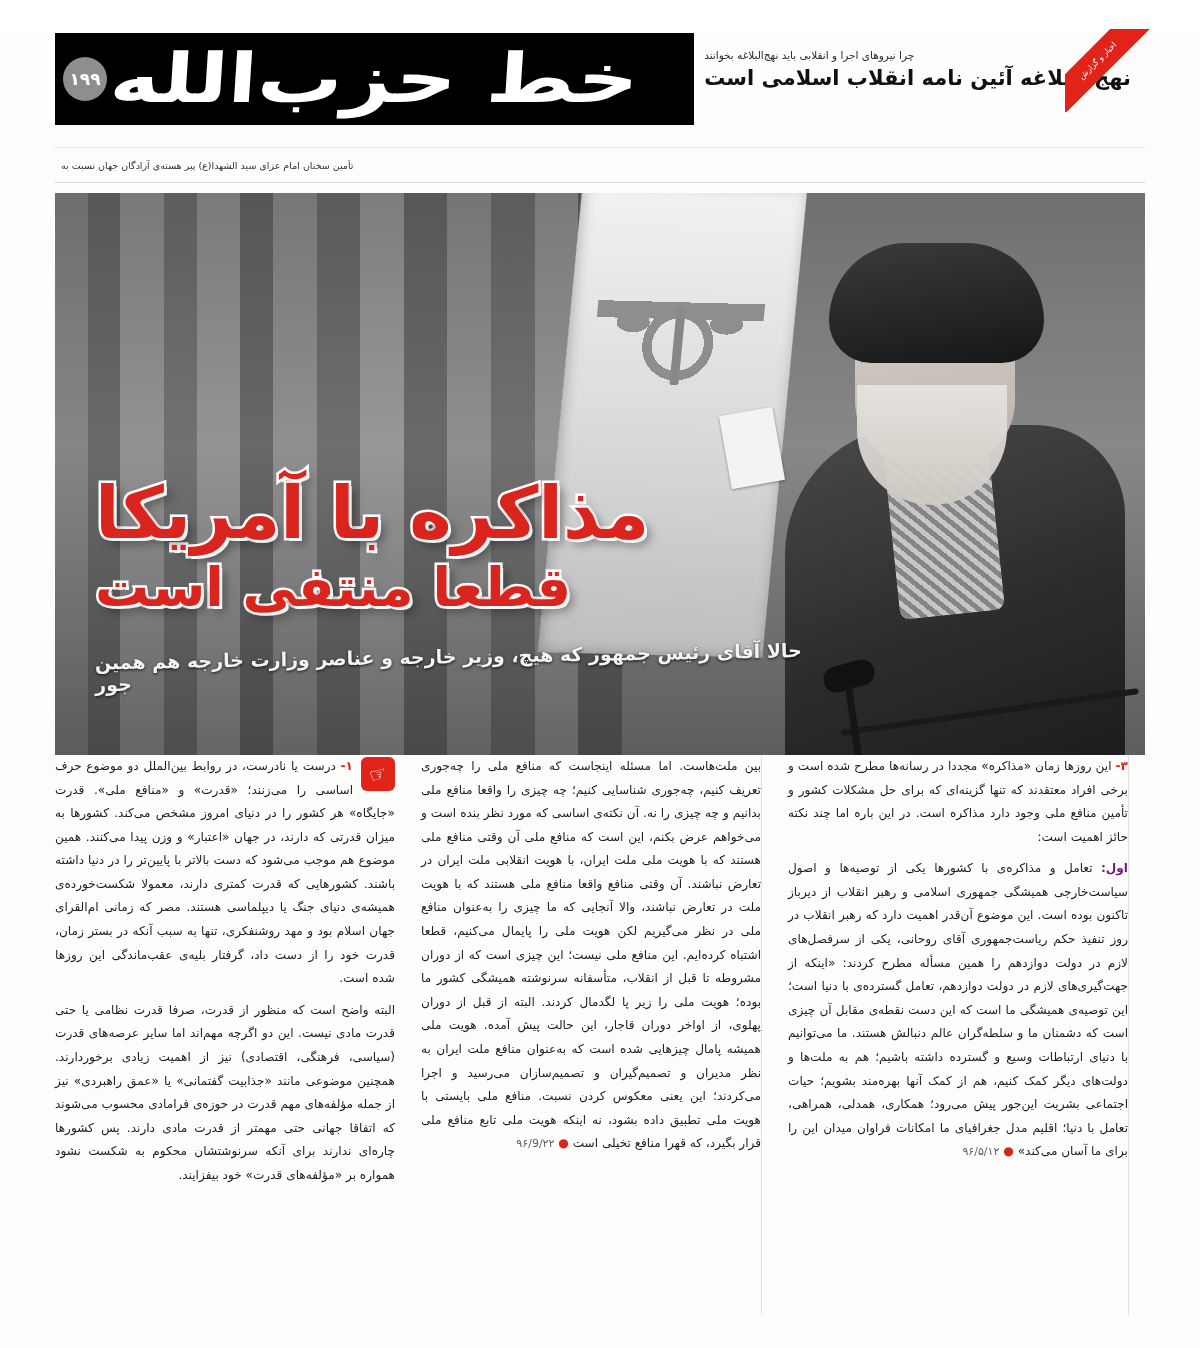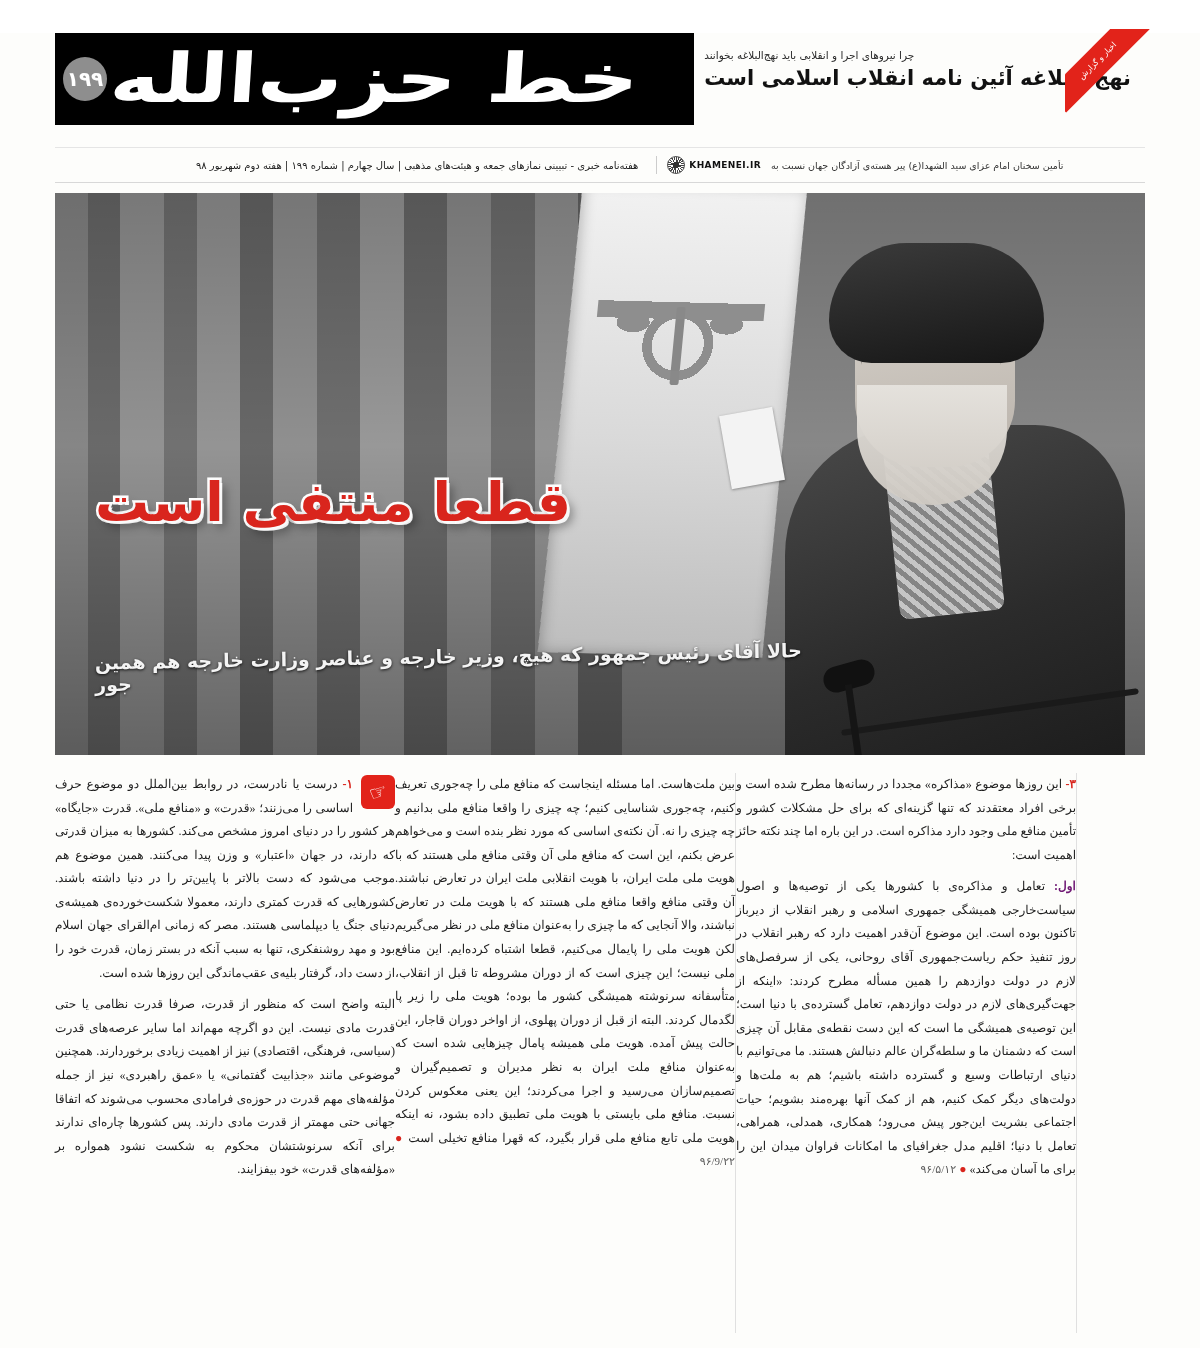--- a/index.html
+++ b/index.html
@@ -50,21 +50,21 @@
     line-height:1;
   }
   .issue-badge{
     position:absolute;
     left:8px;top:50%;
     transform:translateY(-50%);
     width:44px;height:44px;
     border-radius:50%;
     background:#8e8e8e;
     color:#fff;
-    font-size:20px;
+    font-size:17px;
     display:flex;align-items:center;justify-content:center;
     font-weight:700;
     z-index:3;
   }
 
   
   .header-left{
     flex:1;
     position:relative;
     padding:4px 14px 0 10px;
@@ -345,23 +345,22 @@
     font-size:19px;
     font-weight:700;
     text-shadow:0 1px 3px rgba(0,0,0,.85);
     transform:rotate(-1deg);
   }
 
   
   .cols{
     display:flex;
     flex-direction:row-reverse;
-    margin-top:18px;
+    gap:26px;
     height:560px;
-    font-family:Liberation Serif, serif;
   }
   .col{
     width:340px;
     direction:rtl;
     text-align:justify;
     font-size:12.1px;
     line-height:1.95;
     color:#1d1d1d;
     position:relative;
   }
@@ -410,27 +409,20 @@
         <div class="band">
           <span>اخبار و گزارش</span>
         </div>
       </div>
       <div class="kicker">چرا نیروهای اجرا و انقلابی باید نهج‌البلاغه بخوانند</div>
       <div class="hl-small">نهج البلاغه آئین نامه انقلاب اسلامی است</div>
     </div>
   </div>
 
   <div class="subbar">
-    <div class="subbar-right">
-      <div class="issue-line">هفته‌نامه خبری - تبیینی نمازهای جمعه و هیئت‌های مذهبی | سال چهارم | شماره ۱۹۹ | هفته دوم شهریور ۹۸</div>
-      <div class="kh-logo">
-        <div class="kh-mark"></div>
-        <div class="kh-text">KHAMENEI.IR</div>
-      </div>
-    </div>
     <div class="subbar-left">تأمین سخنان امام عزای سید الشهدا(ع) پیر هسته‌ی آزادگان جهان نسبت به</div>
   </div>
 
   <div class="hero">
     <div class="hero-photo"></div>
     <div class="curtain-shade"></div>
 
     <div class="flag">
       <div class="flag-sword"></div>
     </div>
@@ -443,20 +435,21 @@
       <div class="fig-glass"></div>
       <div class="fig-turban"></div>
       <div class="paper-card"></div>
       <div class="mic-head"></div>
       <div class="mic-stand">
         <div class="mic-pole"></div>
       </div>
     </div>
 
     <div class="hero-title">
+      <span class="l1">مذاکره با آمریکا</span>
       <span class="l2">قطعا منتفی است</span>
     </div>
     <div class="hero-sub">حالا آقای رئیس جمهور که هیچ، وزیر خارجه و عناصر وزارت خارجه هم همین جور</div>
   </div>
 
   <div class="cols">
 
     <div class="col">
       <div class="qicon"></div>
       <p>
@@ -472,21 +465,21 @@
       <p>
         <span>بین ملت‌هاست. اما مسئله اینجاست که منافع ملی را چه‌جوری تعریف کنیم، چه‌جوری شناسایی کنیم؛ چه چیزی را واقعا منافع ملی بدانیم و چه چیزی را نه. آن نکته‌ی اساسی که مورد نظر بنده است و می‌خواهم عرض بکنم، این است که منافع ملی آن وقتی منافع ملی هستند که با هویت ملی ملت ایران، با هویت انقلابی ملت ایران در تعارض نباشند. آن وقتی منافع واقعا منافع ملی هستند که با هویت ملت در تعارض نباشند، والا آنجایی که ما چیزی را به‌عنوان منافع ملی در نظر می‌گیریم لکن هویت ملی را پایمال می‌کنیم، قطعا اشتباه کرده‌ایم. این منافع ملی نیست؛ این چیزی است که از دوران مشروطه تا قبل از انقلاب، متأسفانه سرنوشته همیشگی کشور ما بوده؛ هویت ملی را زیر پا لگدمال کردند. البته از قبل از دوران پهلوی، از اواخر دوران قاجار، این حالت پیش آمده. هویت ملی همیشه پامال چیزهایی شده است که به‌عنوان منافع ملت ایران به نظر مدیران و تصمیم‌گیران و تصمیم‌سازان می‌رسید و اجرا می‌کردند؛ این یعنی معکوس کردن نسبت. منافع ملی بایستی با هویت ملی تطبیق داده بشود، نه اینکه هویت ملی تابع منافع ملی قرار بگیرد، که قهرا منافع تخیلی است</span>
         <span class="bullet">●</span>
         <span class="date">۹۶/9/۲۲</span>
       </p>
     </div>
 
     <div class="col">
       <p>
         <span class="num">۳-</span>
-        <span>این روزها موضوع «مذاکره» مجددا در رسانه‌ها مطرح شده است و برخی افراد معتقدند که تنها گزینه‌ای که برای حل مشکلات کشور و تأمین منافع ملی وجود دارد مذاکره است. در این باره اما چند نکته حائز اهمیت است:</span>
+        <span>این روزها زمان «مذاکره» مجددا در رسانه‌ها مطرح شده است و برخی افراد معتقدند که تنها گزینه‌ای که برای حل مشکلات کشور و تأمین منافع ملی وجود دارد مذاکره است. در این باره اما چند نکته حائز اهمیت است:</span>
       </p>
       <p>
         <span class="lead">اول:</span>
         <span>تعامل و مذاکره‌ی با کشورها یکی از توصیه‌ها و اصول سیاست‌خارجی همیشگی جمهوری اسلامی و رهبر انقلاب از دیرباز تاکنون بوده است. این موضوع آن‌قدر اهمیت دارد که رهبر انقلاب در روز تنفیذ حکم ریاست‌جمهوری آقای روحانی، یکی از سرفصل‌های لازم در دولت دوازدهم را همین مسأله مطرح کردند: «اینکه از جهت‌گیری‌های لازم در دولت دوازدهم، تعامل گسترده‌ی با دنیا است؛ این توصیه‌ی همیشگی ما است که این دست نقطه‌ی مقابل آن چیزی است که دشمنان ما و سلطه‌گران عالم دنبالش هستند. ما می‌توانیم با دنیای ارتباطات وسیع و گسترده داشته باشیم؛ هم به ملت‌ها و دولت‌های دیگر کمک کنیم، هم از کمک آنها بهره‌مند بشویم؛ حیات اجتماعی بشریت این‌جور پیش می‌رود؛ همکاری، همدلی، همراهی، تعامل با دنیا؛ اقلیم مدل جغرافیای ما امکانات فراوان میدان این را برای ما آسان می‌کند»</span>
         <span class="bullet">●</span>
         <span class="date">۹۶/۵/۱۲</span>
       </p>
     </div>
 
   </div>

